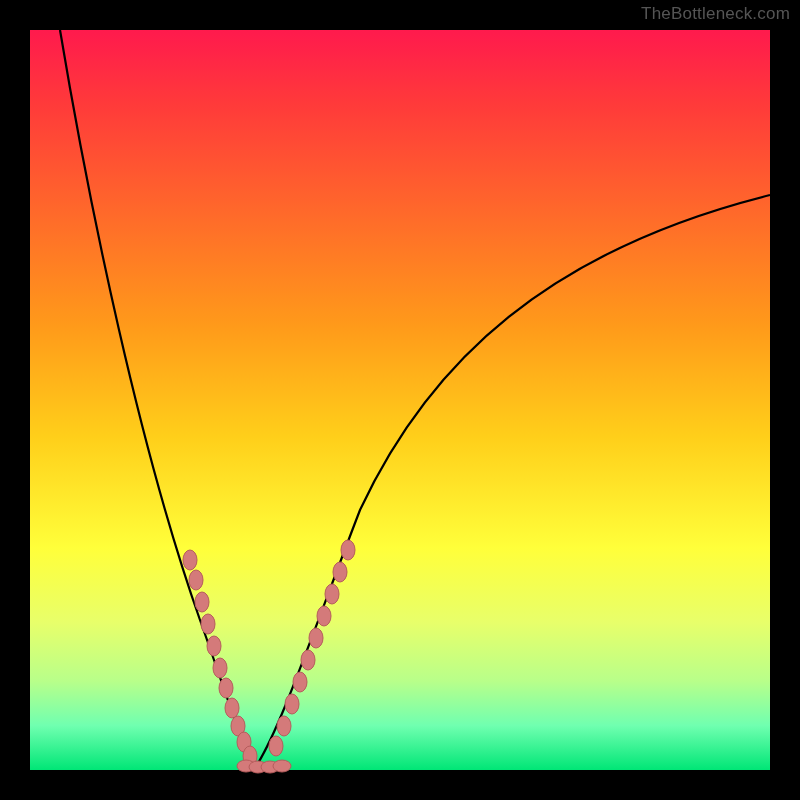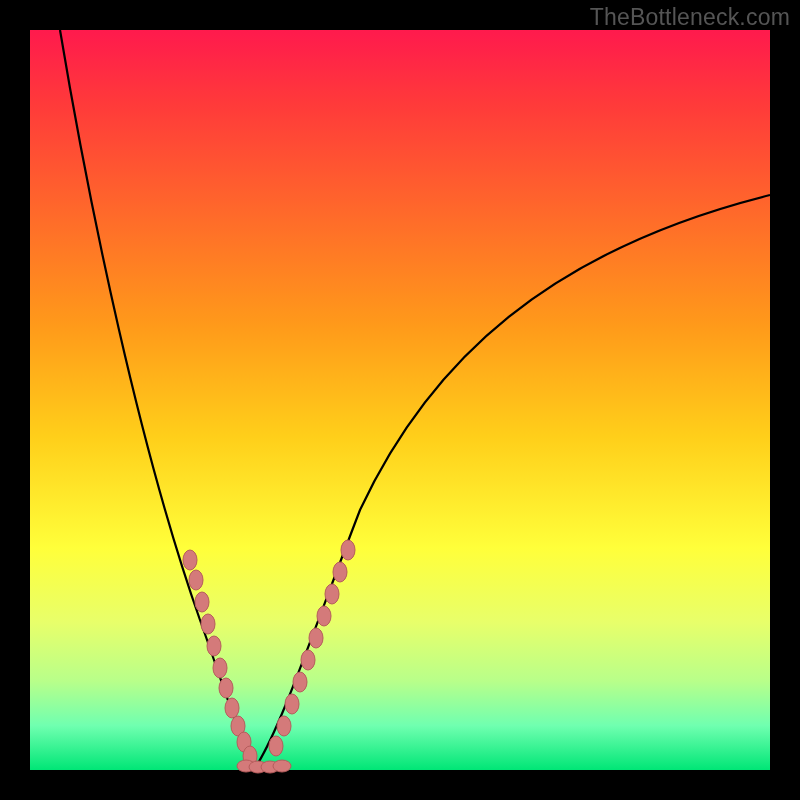--- a/index.html
+++ b/index.html
@@ -35,21 +35,21 @@
       #b8ff8a 88%,
       #70ffb0 94%,
       #00e676 100%
     );
   }
   .watermark {
     position: absolute;
     top: 4px;
     right: 10px;
     color: #555;
-    font-size: 23px;
+    font-size: 17px;
     font-weight: 500;
     letter-spacing: 0.2px;
     user-select: none;
   }
   svg.curve {
     position: absolute;
     left: 0;
     top: 0;
     width: 740px;
     height: 740px;

